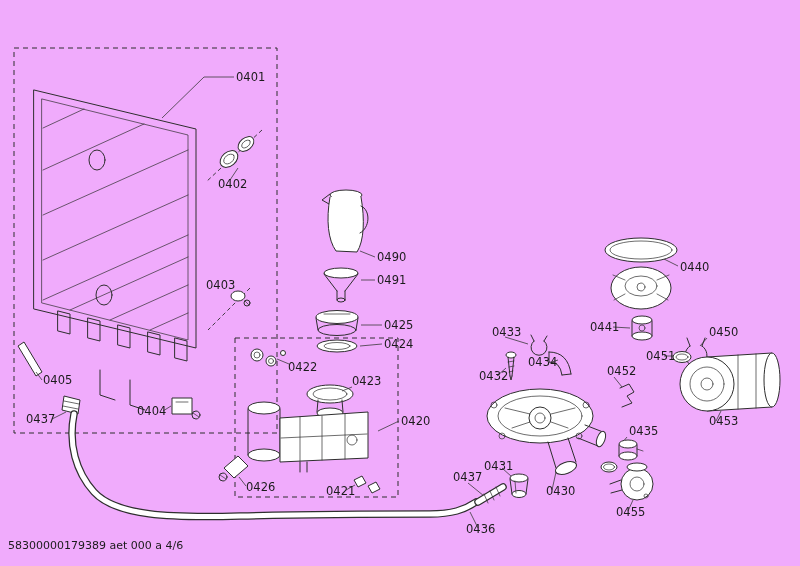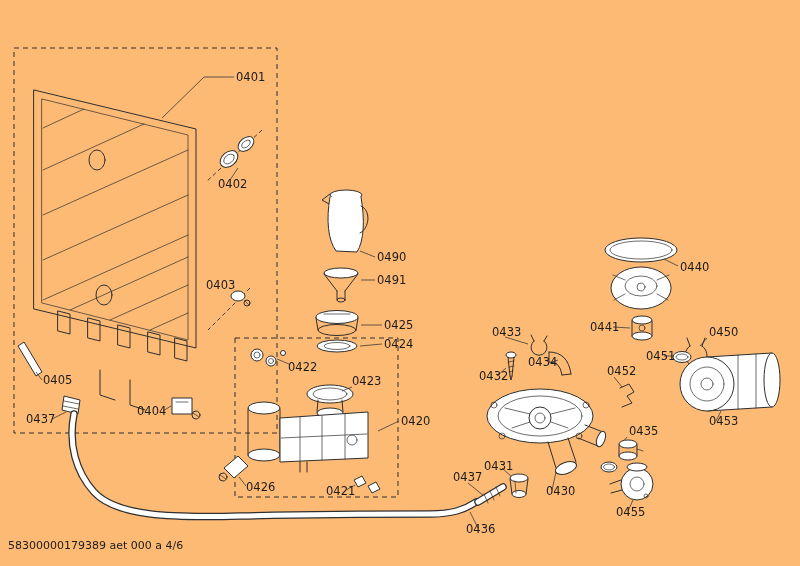--- a/index.html
+++ b/index.html
@@ -1,16 +1,16 @@
 <!DOCTYPE html>
 <html><head>
 <meta charset="utf-8">
 <style>
   html,body{margin:0;padding:0;background:#fff;}
-  .canvas{position:relative;width:800px;height:566px;background:#fdba74;overflow:hidden;
+  .canvas{position:relative;width:800px;height:566px;background:#f0abfc;overflow:hidden;
           font-family:"DejaVu Sans",sans-serif;}
   svg{display:block}
   .ln{fill:none;stroke:#2e2e2e;stroke-width:1;stroke-linecap:round;stroke-linejoin:round}
   .thin{fill:none;stroke:#2e2e2e;stroke-width:.7;stroke-linecap:round}
   .dashbox{fill:none;stroke:#2e2e2e;stroke-width:1;stroke-dasharray:5 4}
   .dash2{fill:none;stroke:#2e2e2e;stroke-width:.9;stroke-dasharray:4 3}
   .lead{fill:none;stroke:#3a3a3a;stroke-width:.8}
   .wfill{fill:#fff;stroke:#2e2e2e;stroke-width:1;stroke-linejoin:round}
   .lbl{font-family:"DejaVu Sans",sans-serif;font-size:11.5px;fill:#1b1b1b}
   .footer{font-family:"DejaVu Sans",sans-serif;font-size:11px;fill:#1b1b1b}

